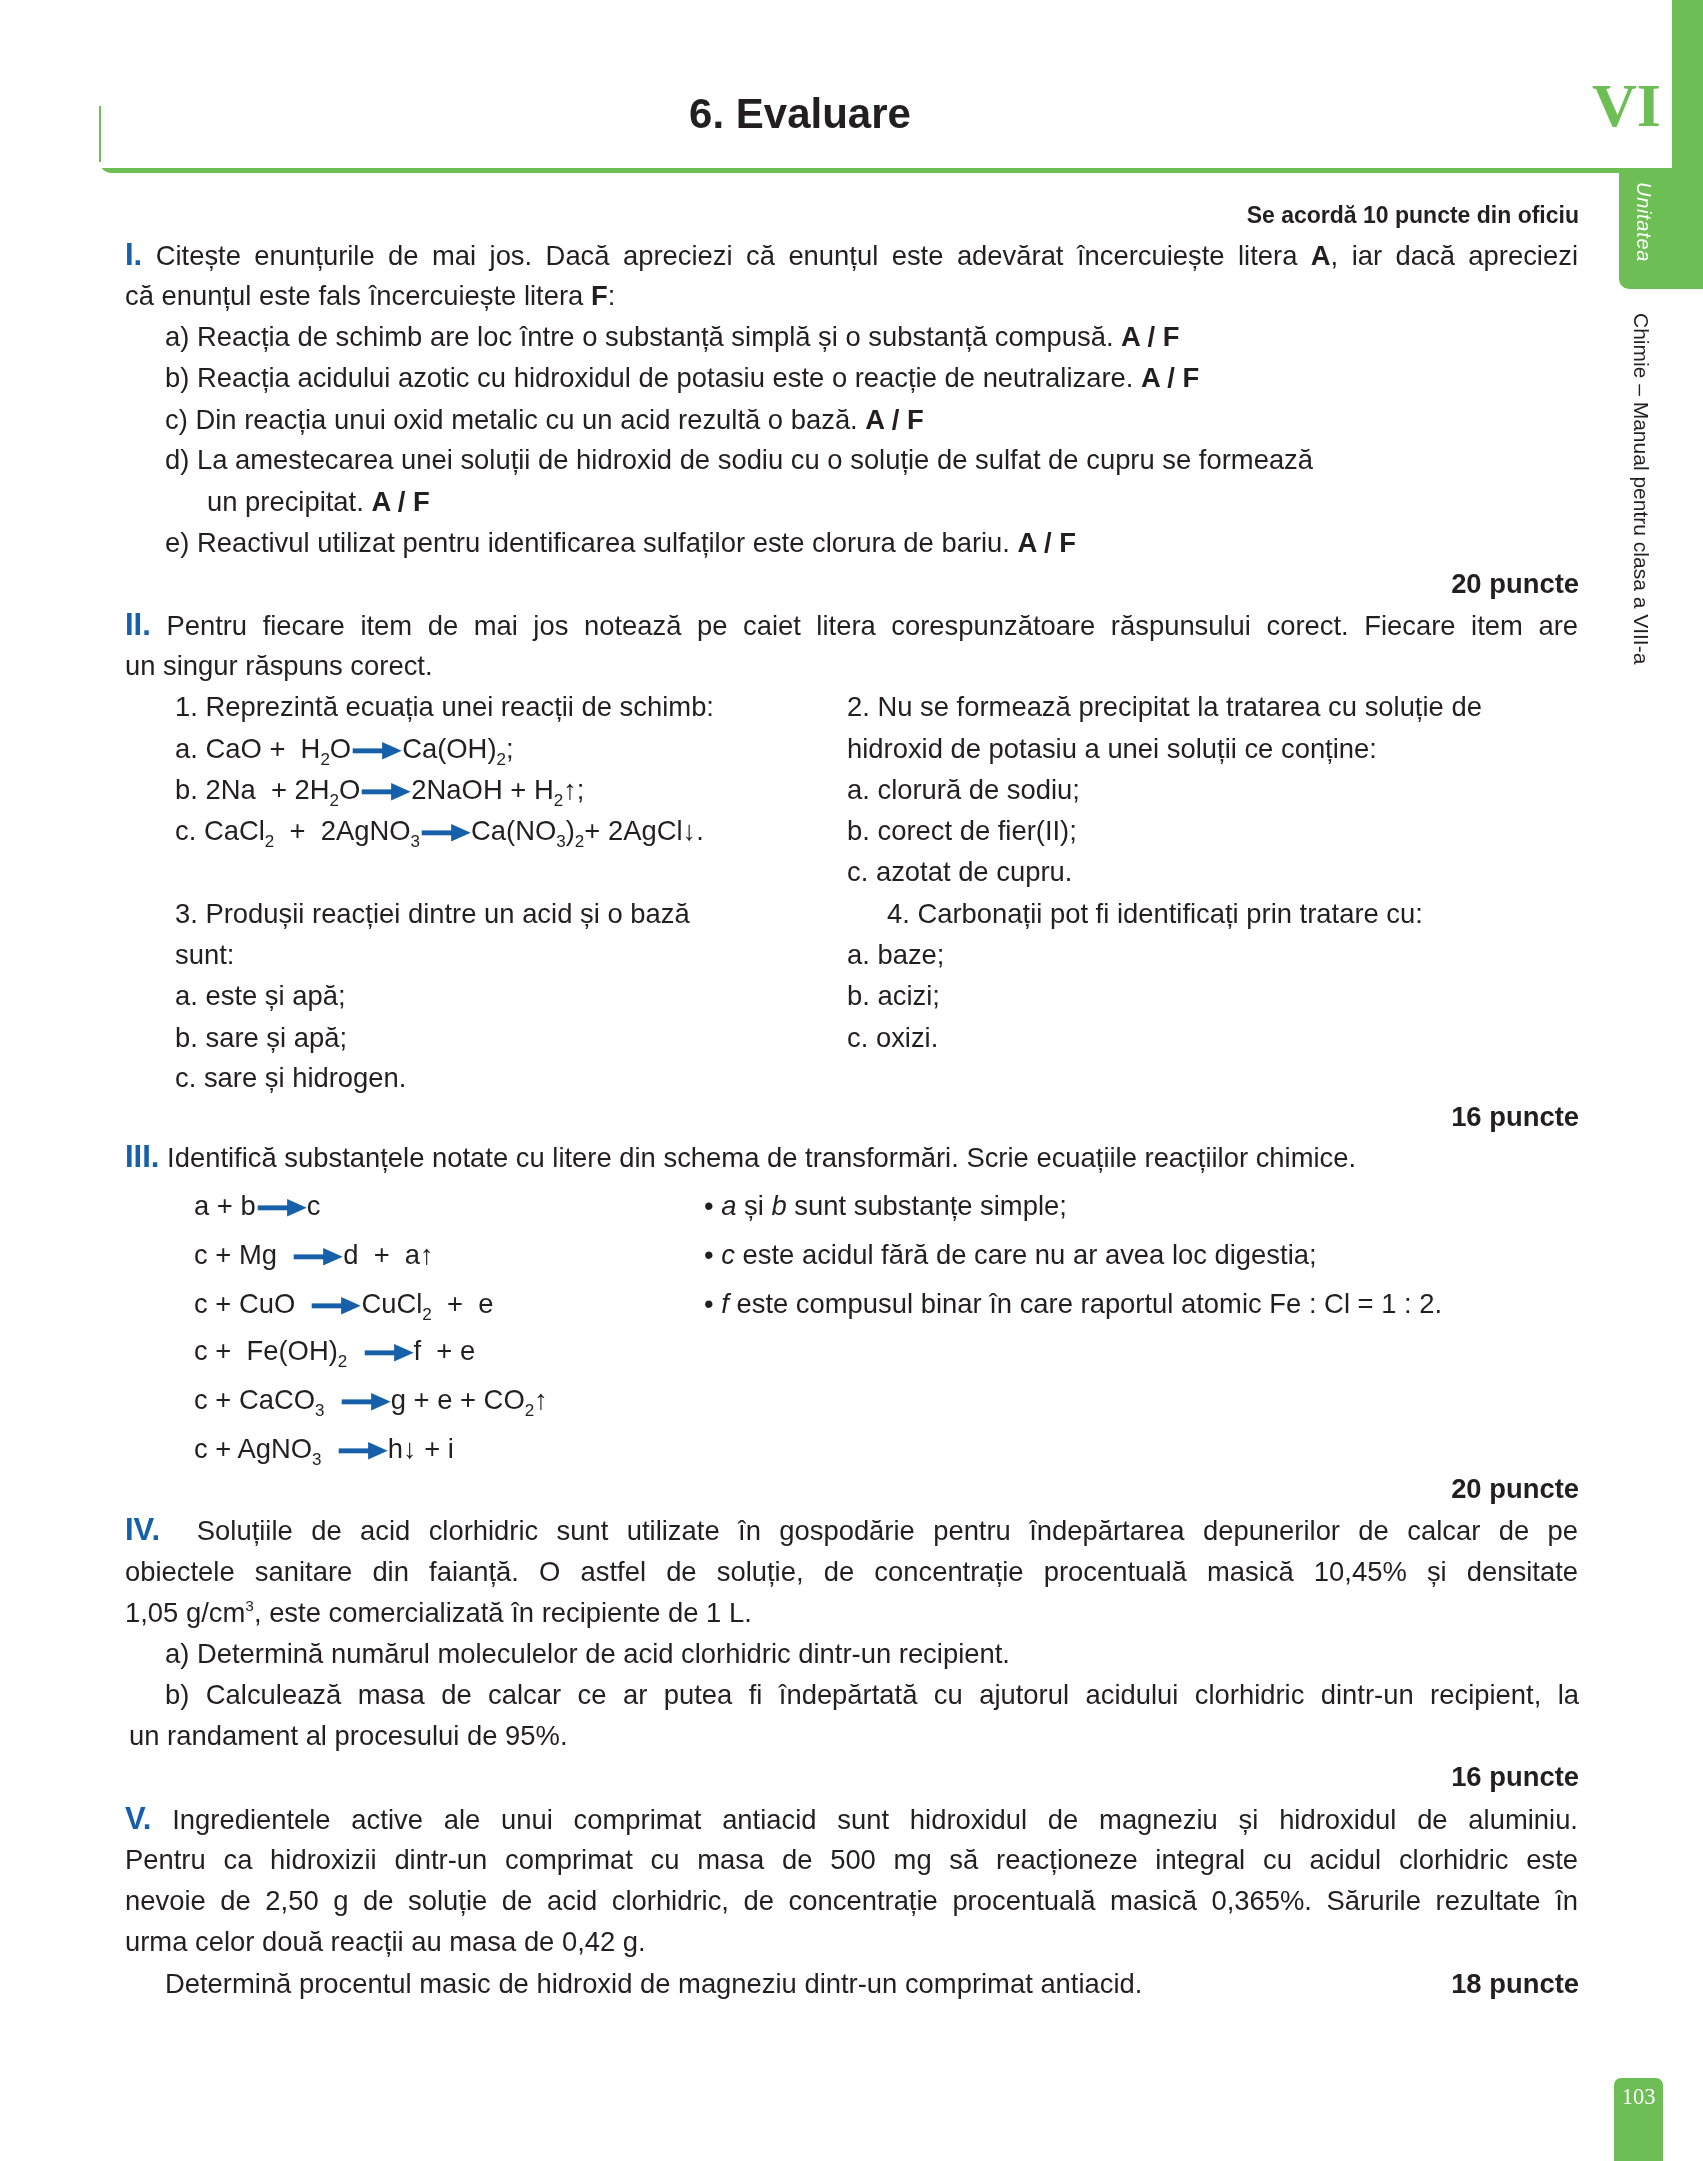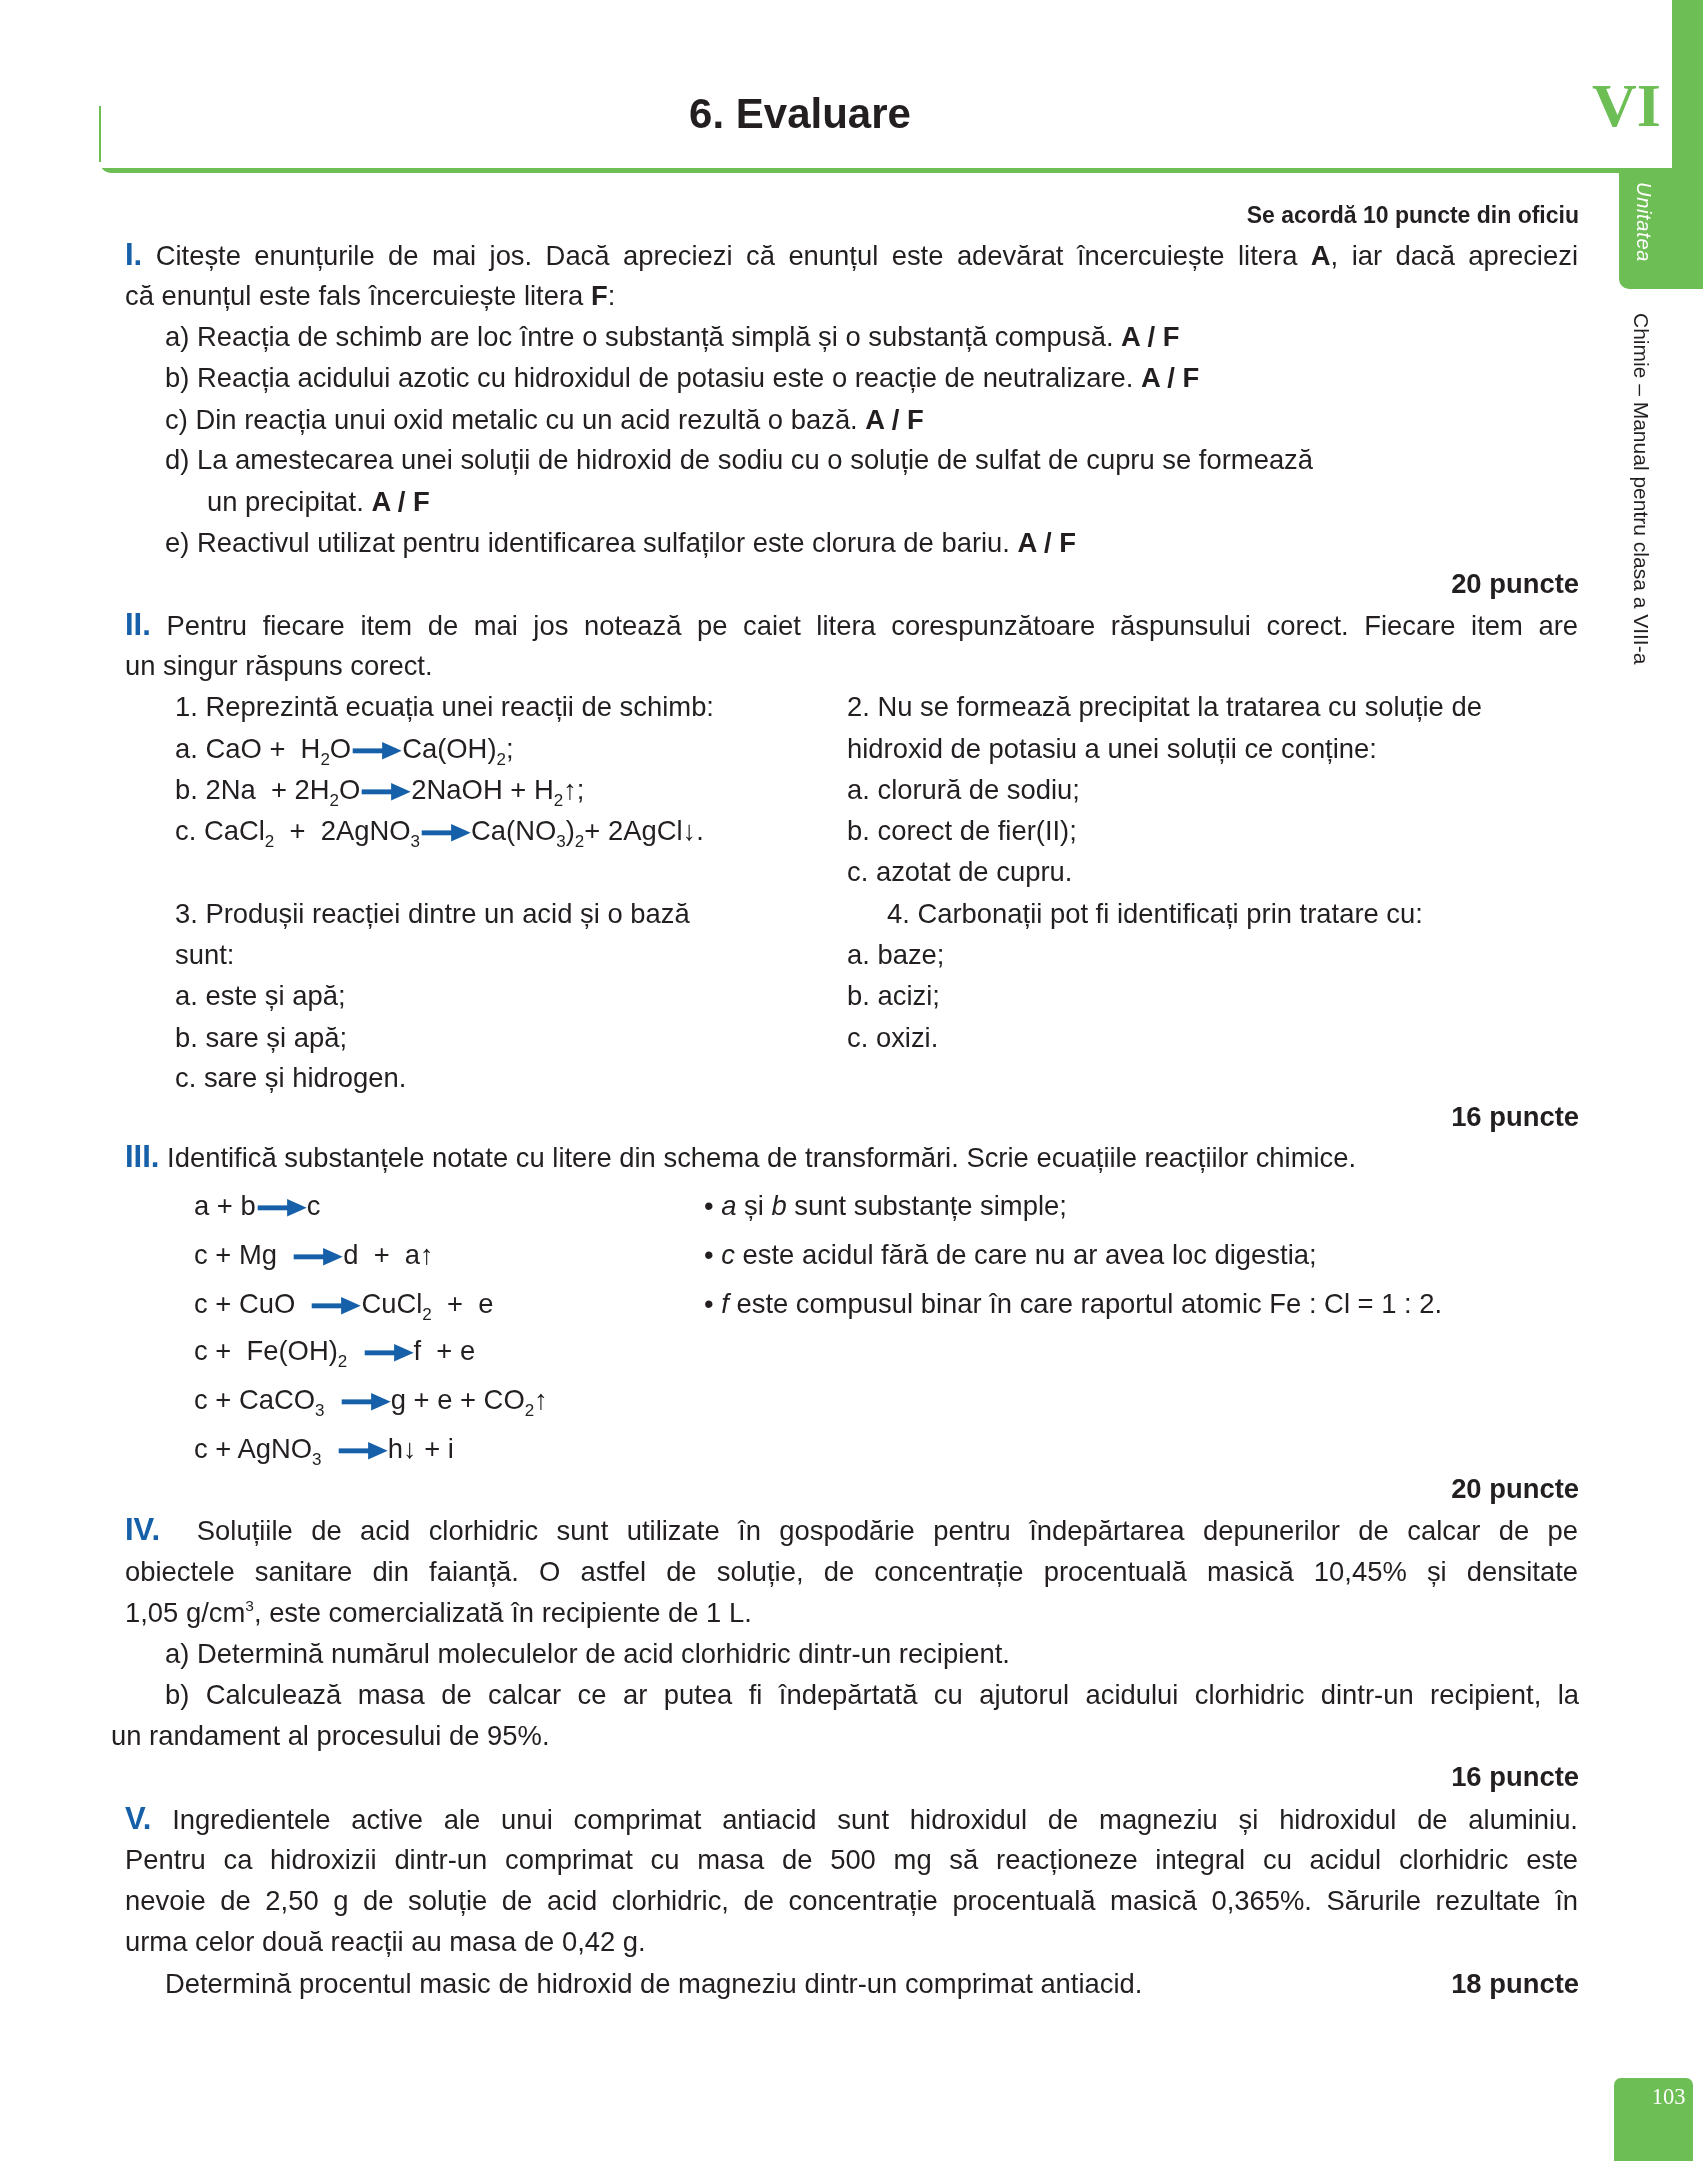--- a/index.html
+++ b/index.html
@@ -10,21 +10,21 @@
   .tab { position:absolute; left:1619px; top:168px; width:85px; height:121px; background:#6dbe54; border-bottom-left-radius:10px; }
   .card { position:absolute; left:99px; top:0; width:1573px; height:168px; background:#fff; border-bottom-right-radius:42px; }
   .card-left-edge { position:absolute; left:99px; top:106px; width:2.1px; height:56px; background:#6dbe54; }
   .card-bottom { position:absolute; left:99px; top:160px; width:1520px; height:12.7px; background:#6dbe54; border-bottom-left-radius:12.7px; }
   .page-title { position:absolute; left:0; width:1600px; top:90px; text-align:center; font-weight:bold; font-size:42px; letter-spacing:0px; }
   .unit-num { position:absolute; left:1577px; top:74px; width:84px; text-align:right; font-family:"Liberation Serif", serif; font-weight:bold; font-size:62px; color:#6dbe54; line-height:1; }
   .unitatea { position:absolute; left:1634px; top:182px; width:25px; height:95px; }
   .unitatea span { position:absolute; left:0; top:0; transform-origin:0 0; transform:translate(21px,0) rotate(90deg); font-style:italic; font-size:20px; color:#ffffff; white-space:nowrap; letter-spacing:0.7px; }
   .book-title { position:absolute; left:1629px; top:313px; }
   .book-title span { position:absolute; left:0; top:0; transform-origin:0 0; transform:translate(24px,0) rotate(90deg); font-size:21px; color:#231f20; white-space:nowrap; }
-  .page-num { position:absolute; left:1614px; top:2078px; width:49px; height:84px; background:#6dbe54; border-top-left-radius:7px; border-top-right-radius:7px;padding-left:30px; }
+  .page-num { position:absolute; left:1614px; top:2078px; width:49px; height:84px; background:#6dbe54; border-top-left-radius:7px; border-top-right-radius:7px; }
   .page-num span { display:block; text-align:center; font-family:"Liberation Serif", serif; color:#fff; font-size:22.5px; padding-top:5.6px; }
 
   
   .line { position:absolute; font-size:27.4px; line-height:34px; white-space:nowrap; }
   .full { left:125px; width:1453px; }
   .just { text-align:justify; text-align-last:justify; }
   .pts { position:absolute; right:125px; font-weight:bold; font-size:27.4px; line-height:34px; white-space:nowrap; }
   .num { color:#1560a8; font-weight:bold; font-size:31px; }
   b { font-weight:bold; }
   i { font-style:italic; }
@@ -144,21 +144,21 @@
 
   <div class="pts" style="top:1472px;">20 puncte</div>
 </div>
 
 <div>
   <div class="line full just" style="top:1513px;"><span class="num">IV.</span>&nbsp; <span>Soluțiile de acid clorhidric sunt utilizate în gospodărie pentru îndepărtarea depunerilor de calcar de pe</span></div>
   <div class="line full just" style="top:1555px;">obiectele sanitare din faianță. O astfel de soluție, de concentrație procentuală masică 10,45% și densitate</div>
   <div class="line" style="left:125px;top:1596px;"><span>1,05 g/cm</span><sup>3</sup><span>, este comercializată în recipiente de 1 L.</span></div>
   <div class="line" style="left:165px;top:1637px;">a) Determină numărul moleculelor de acid clorhidric dintr-un recipient.</div>
   <div class="line just" style="left:165px;width:1414px;top:1678px;">b) Calculează masa de calcar ce ar putea fi îndepărtată cu ajutorul acidului clorhidric dintr-un recipient, la</div>
-  <div class="line" style="left:111px;top:1719px;">un randament al procesului de 95%.</div>
+  <div class="line" style="left:129px;top:1719px;">un randament al procesului de 95%.</div>
   <div class="pts" style="top:1760px;">16 puncte</div>
 </div>
 
 <div>
   <div class="line full just" style="top:1802px;"><span class="num">V.</span> <span>Ingredientele active ale unui comprimat antiacid sunt hidroxidul de magneziu și hidroxidul de aluminiu.</span></div>
   <div class="line full just" style="top:1843px;">Pentru ca hidroxizii dintr-un comprimat cu masa de 500 mg să reacționeze integral cu acidul clorhidric este</div>
   <div class="line full just" style="top:1884px;">nevoie de 2,50 g de soluție de acid clorhidric, de concentrație procentuală masică 0,365%. Sărurile rezultate în</div>
   <div class="line" style="left:125px;top:1925px;">urma celor două reacții au masa de 0,42 g.</div>
   <div class="line" style="left:165px;top:1967px;">Determină procentul masic de hidroxid de magneziu dintr-un comprimat antiacid.</div>
   <div class="pts" style="top:1967px;">18 puncte</div>

